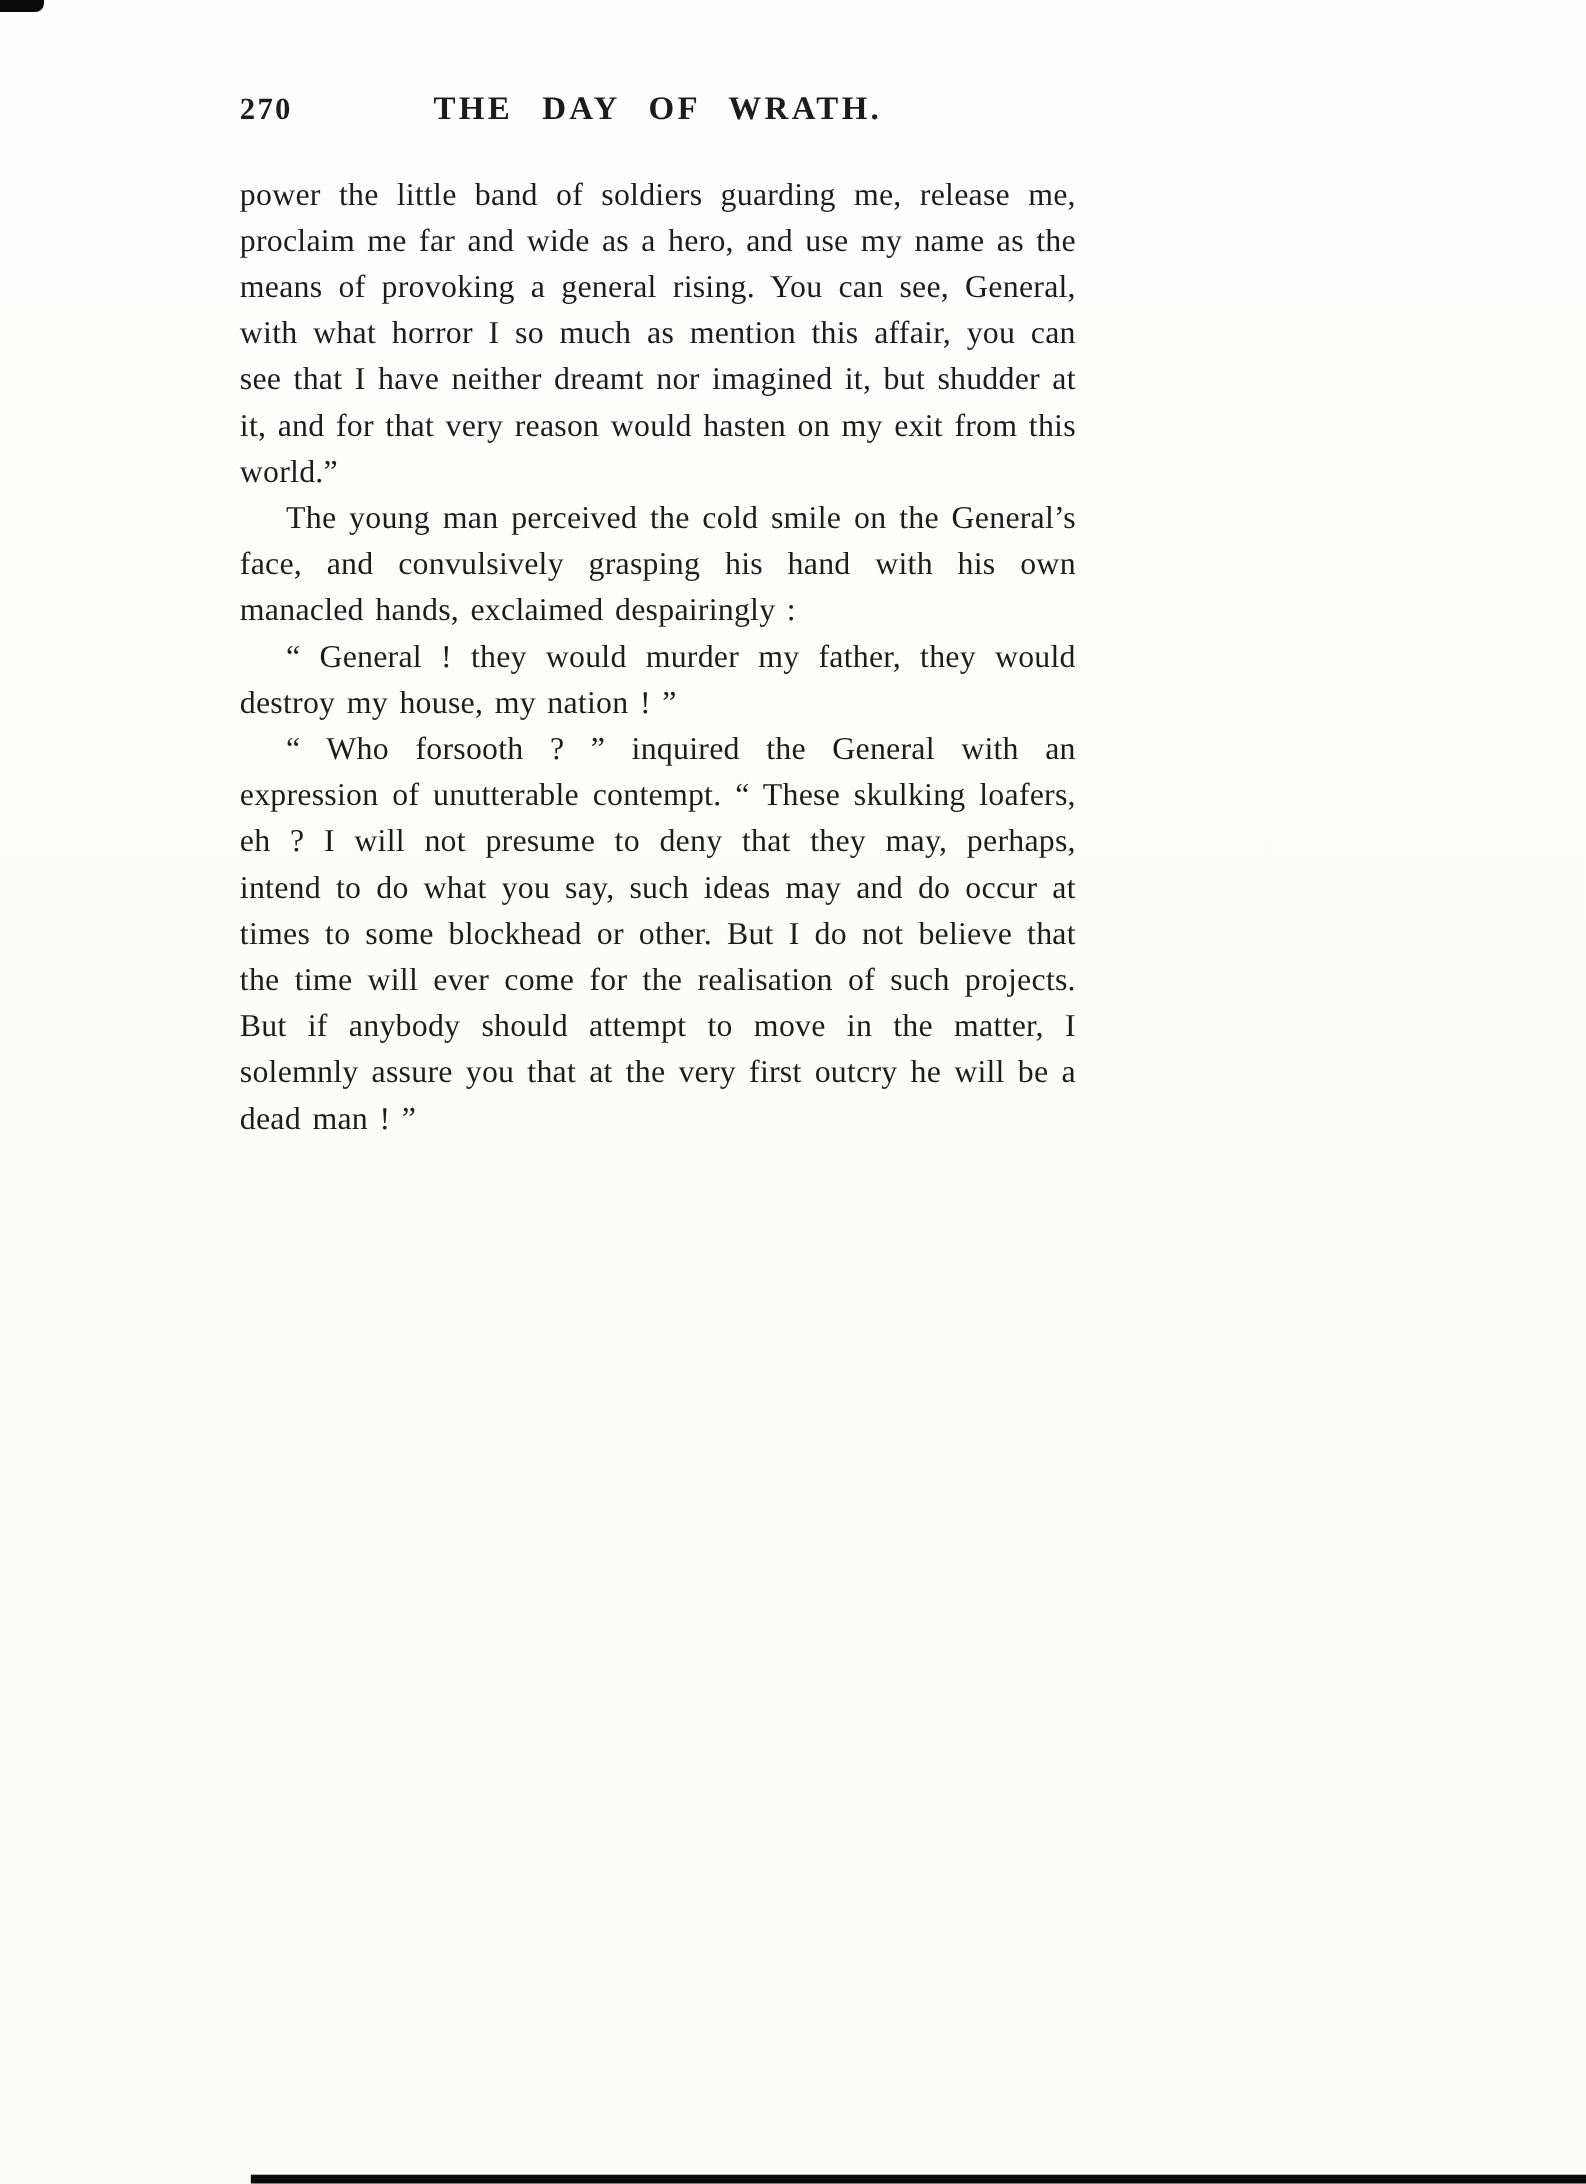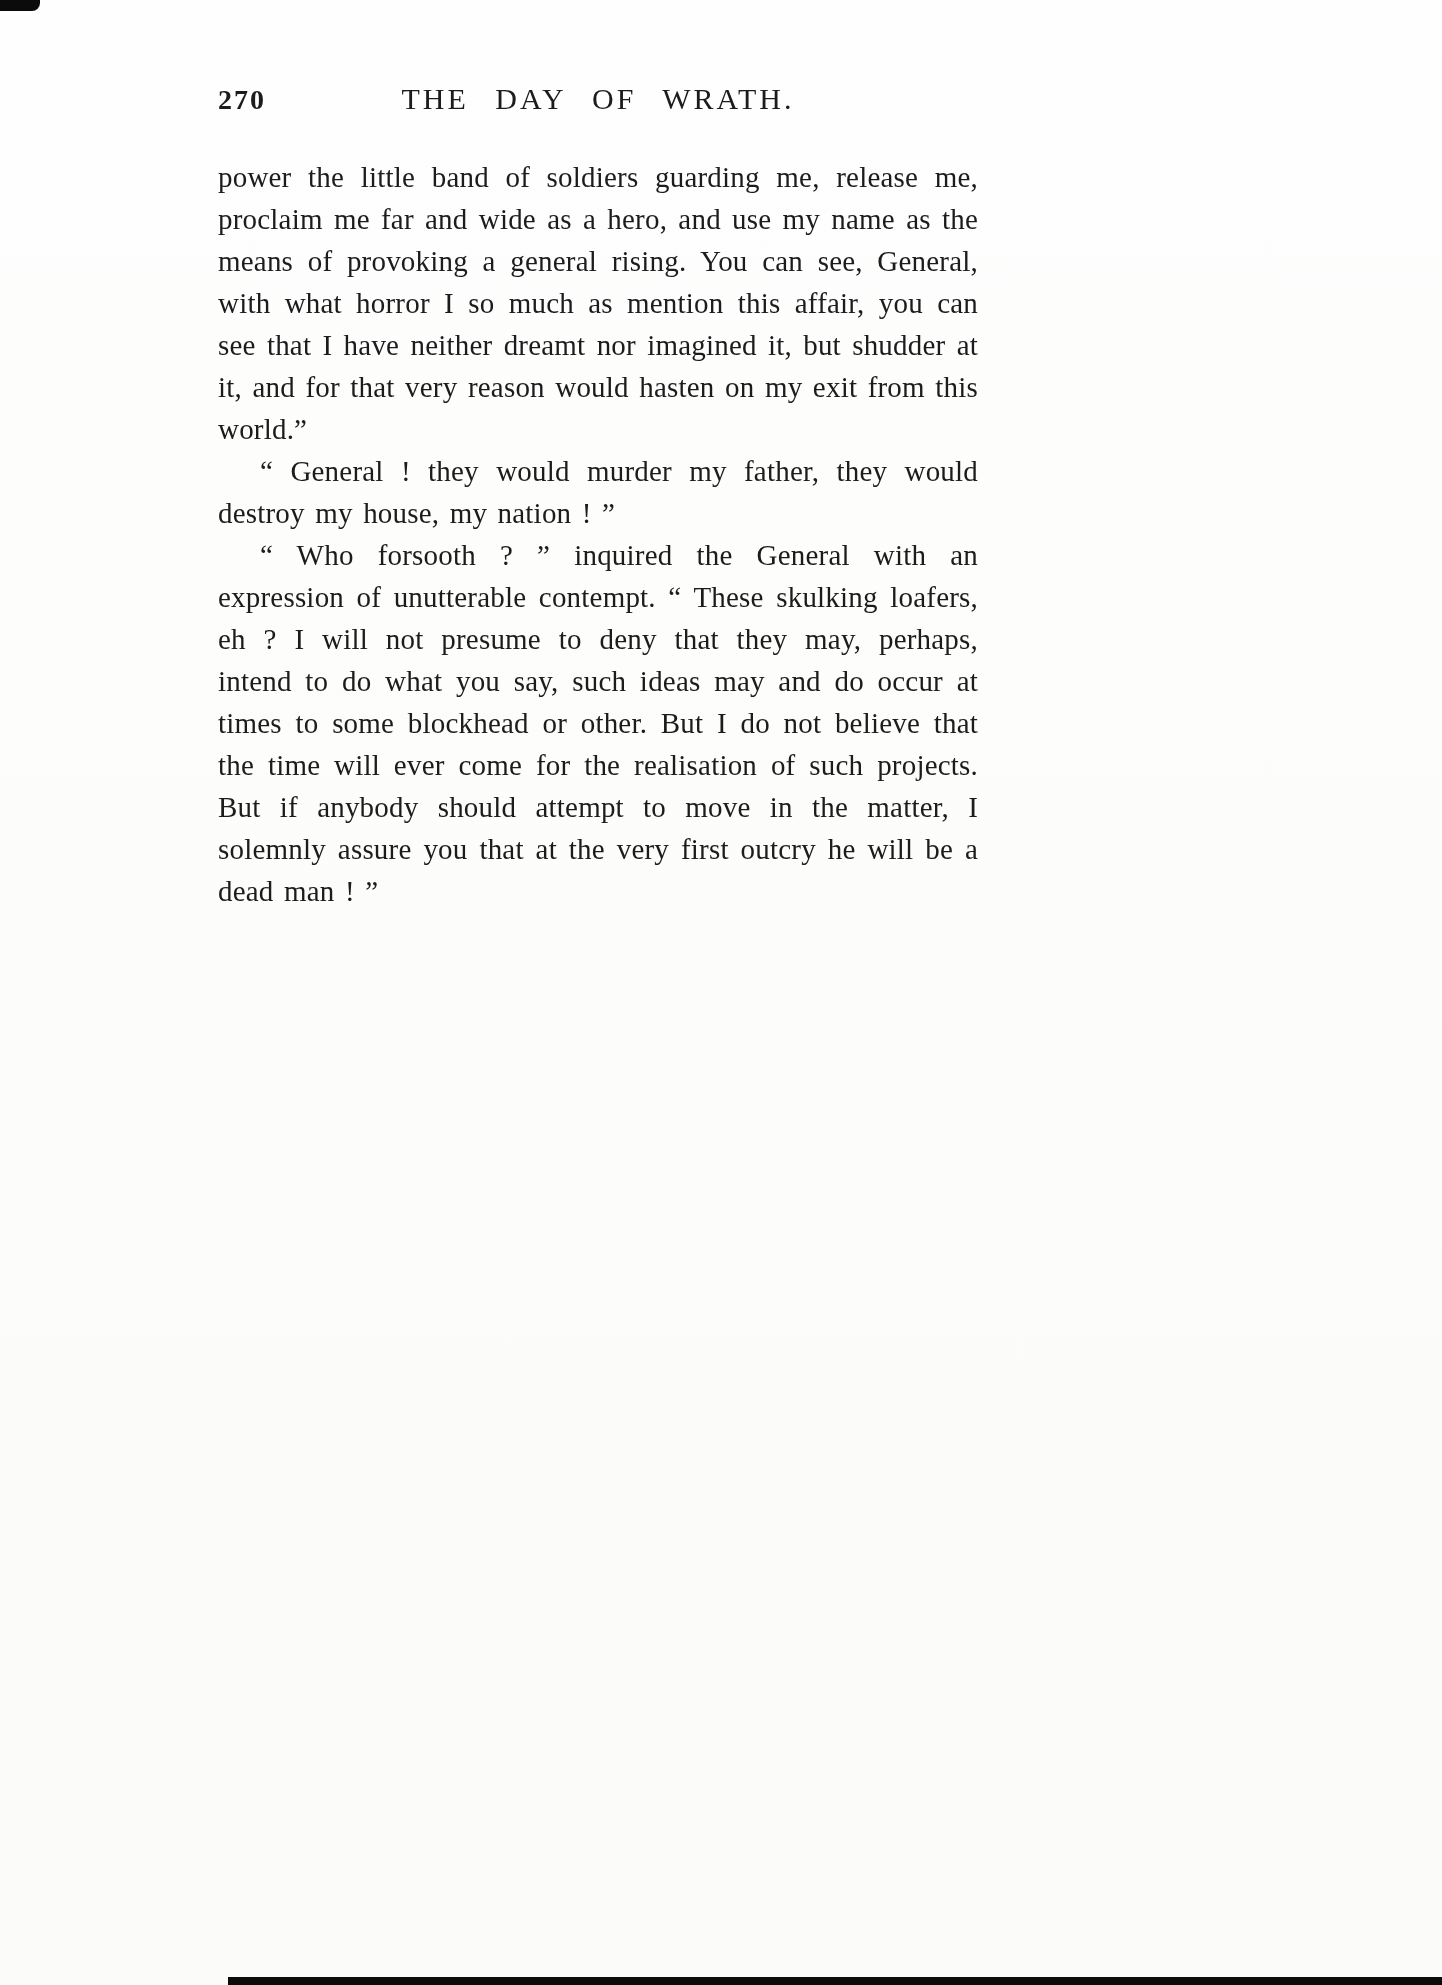--- a/index.html
+++ b/index.html
@@ -40,21 +40,21 @@
     font-weight: bold;
     letter-spacing: 2px;
   }
   .header-title {
     position: absolute;
     left: 0;
     right: 0;
     top: 0;
     text-align: center;
     font-size: 30px;
-    font-weight: normal;
+    font-weight: bold;
     letter-spacing: 3px;
     word-spacing: 16px;
   }
   .body-text p {
     margin: 0;
     font-size: 29px;
     line-height: 42px;
     text-align: justify;
     text-indent: 42px;
     word-spacing: 3px;
@@ -91,20 +91,21 @@
   <div class="content">
 
     <div class="page-header">
       <span class="page-number">270</span>
       <span class="header-title">THE DAY OF WRATH.</span>
     </div>
 
     <div class="body-text">
 
     <p class="no-indent">power the little band of soldiers guarding me, release me, proclaim me far and wide as a hero, and use my name as the means of provoking a general rising. You can see, General, with what horror I so much as mention this affair, you can see that I have neither dreamt nor imagined it, but shudder at it, and for that very reason would hasten on my exit from this world.”</p>
+        <p>The young man perceived the cold smile on the General’s face, and convulsively grasping his hand with his own manacled hands, exclaimed despairingly :</p>
         <p>“ General ! they would murder my father, they would destroy my house, my nation ! ”</p>
         <p>“ Who forsooth ? ” inquired the General with an expression of unutterable contempt. “ These skulking loafers, eh ? I will not presume to deny that they may, perhaps, intend to do what you say, such ideas may and do occur at times to some blockhead or other. But I do not believe that the time will ever come for the realisation of such projects. But if anybody should attempt to move in the matter, I solemnly assure you that at the very first outcry he will be a dead man ! ”</p>
       </div>
 
   </div>
 
   <div class="artifact artifact-bottom-bar"></div>
 
 </div>
 

